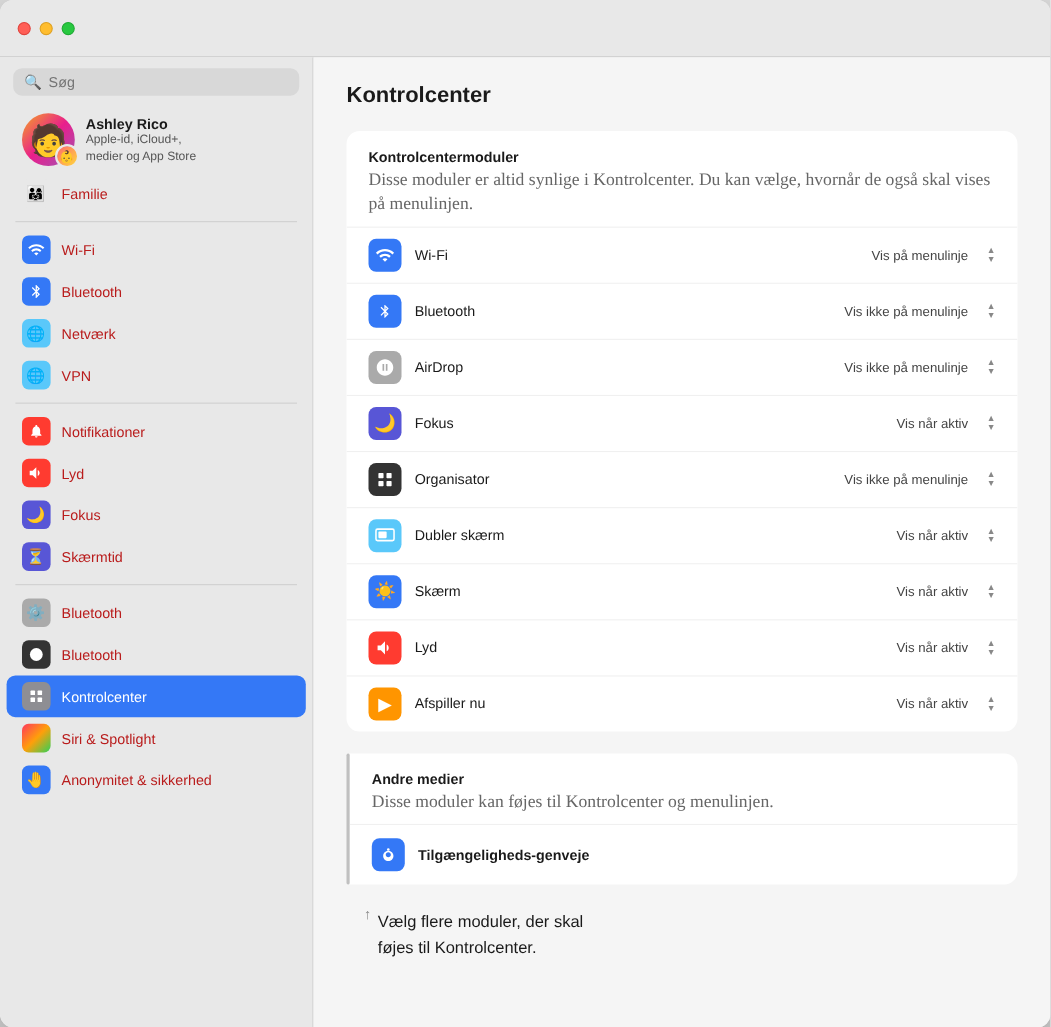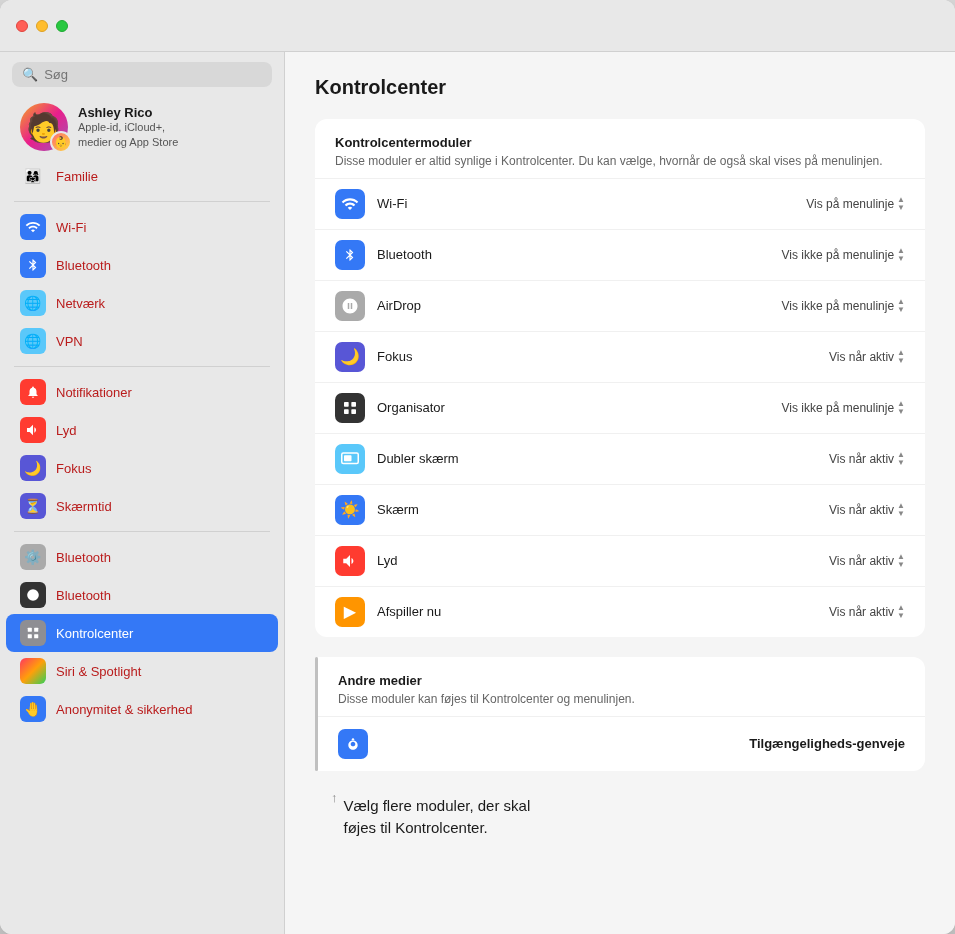--- a/index.html
+++ b/index.html
@@ -167,23 +167,24 @@
     .section-header {
       padding: 16px 20px 8px 20px;
     }
     .section-header-title {
       font-size: 13px;
       font-weight: 700;
       color: #1a1a1a;
       margin-bottom: 3px;
     }
     .section-header-desc {
-      font-size: 12px;
+      font-size: 16px;
       color: #666;
       line-height: 1.4;
+      font-family: Liberation Serif, serif;
     }
     .module-row {
       display: flex;
       align-items: center;
       padding: 10px 20px;
       border-top: 1px solid #f0f0f0;
       gap: 12px;
     }
     .module-icon {
       width: 30px; height: 30px;
@@ -195,21 +196,21 @@
       flex-shrink: 0;
     }
     .module-label {
       flex: 1;
       font-size: 13px;
       color: #1a1a1a;
     }
     .module-dropdown {
       display: flex;
       align-items: center;
-      gap: 3px;
+      gap: 17px;
       font-size: 12px;
       color: #444;
       cursor: pointer;
       background: none;
       border: none;
       text-align: center;
     }
     .dropdown-arrows {
       display: flex;
       flex-direction: column;
@@ -222,21 +223,20 @@
       color: #1a1a1a;
       margin-top: 8px;
       padding: 0 10px;
       line-height: 1.5;
     }
     .tilg-row {
       display: flex;
       align-items: center;
       padding: 12px 20px;
       gap: 12px;
-      justify-content: space-between;
     }
   </style>
 </head>
 <body>
 
 <div class="window">
 
   <div class="titlebar">
     <div class="traffic-light tl-red"></div>
     <div class="traffic-light tl-yellow"></div>

